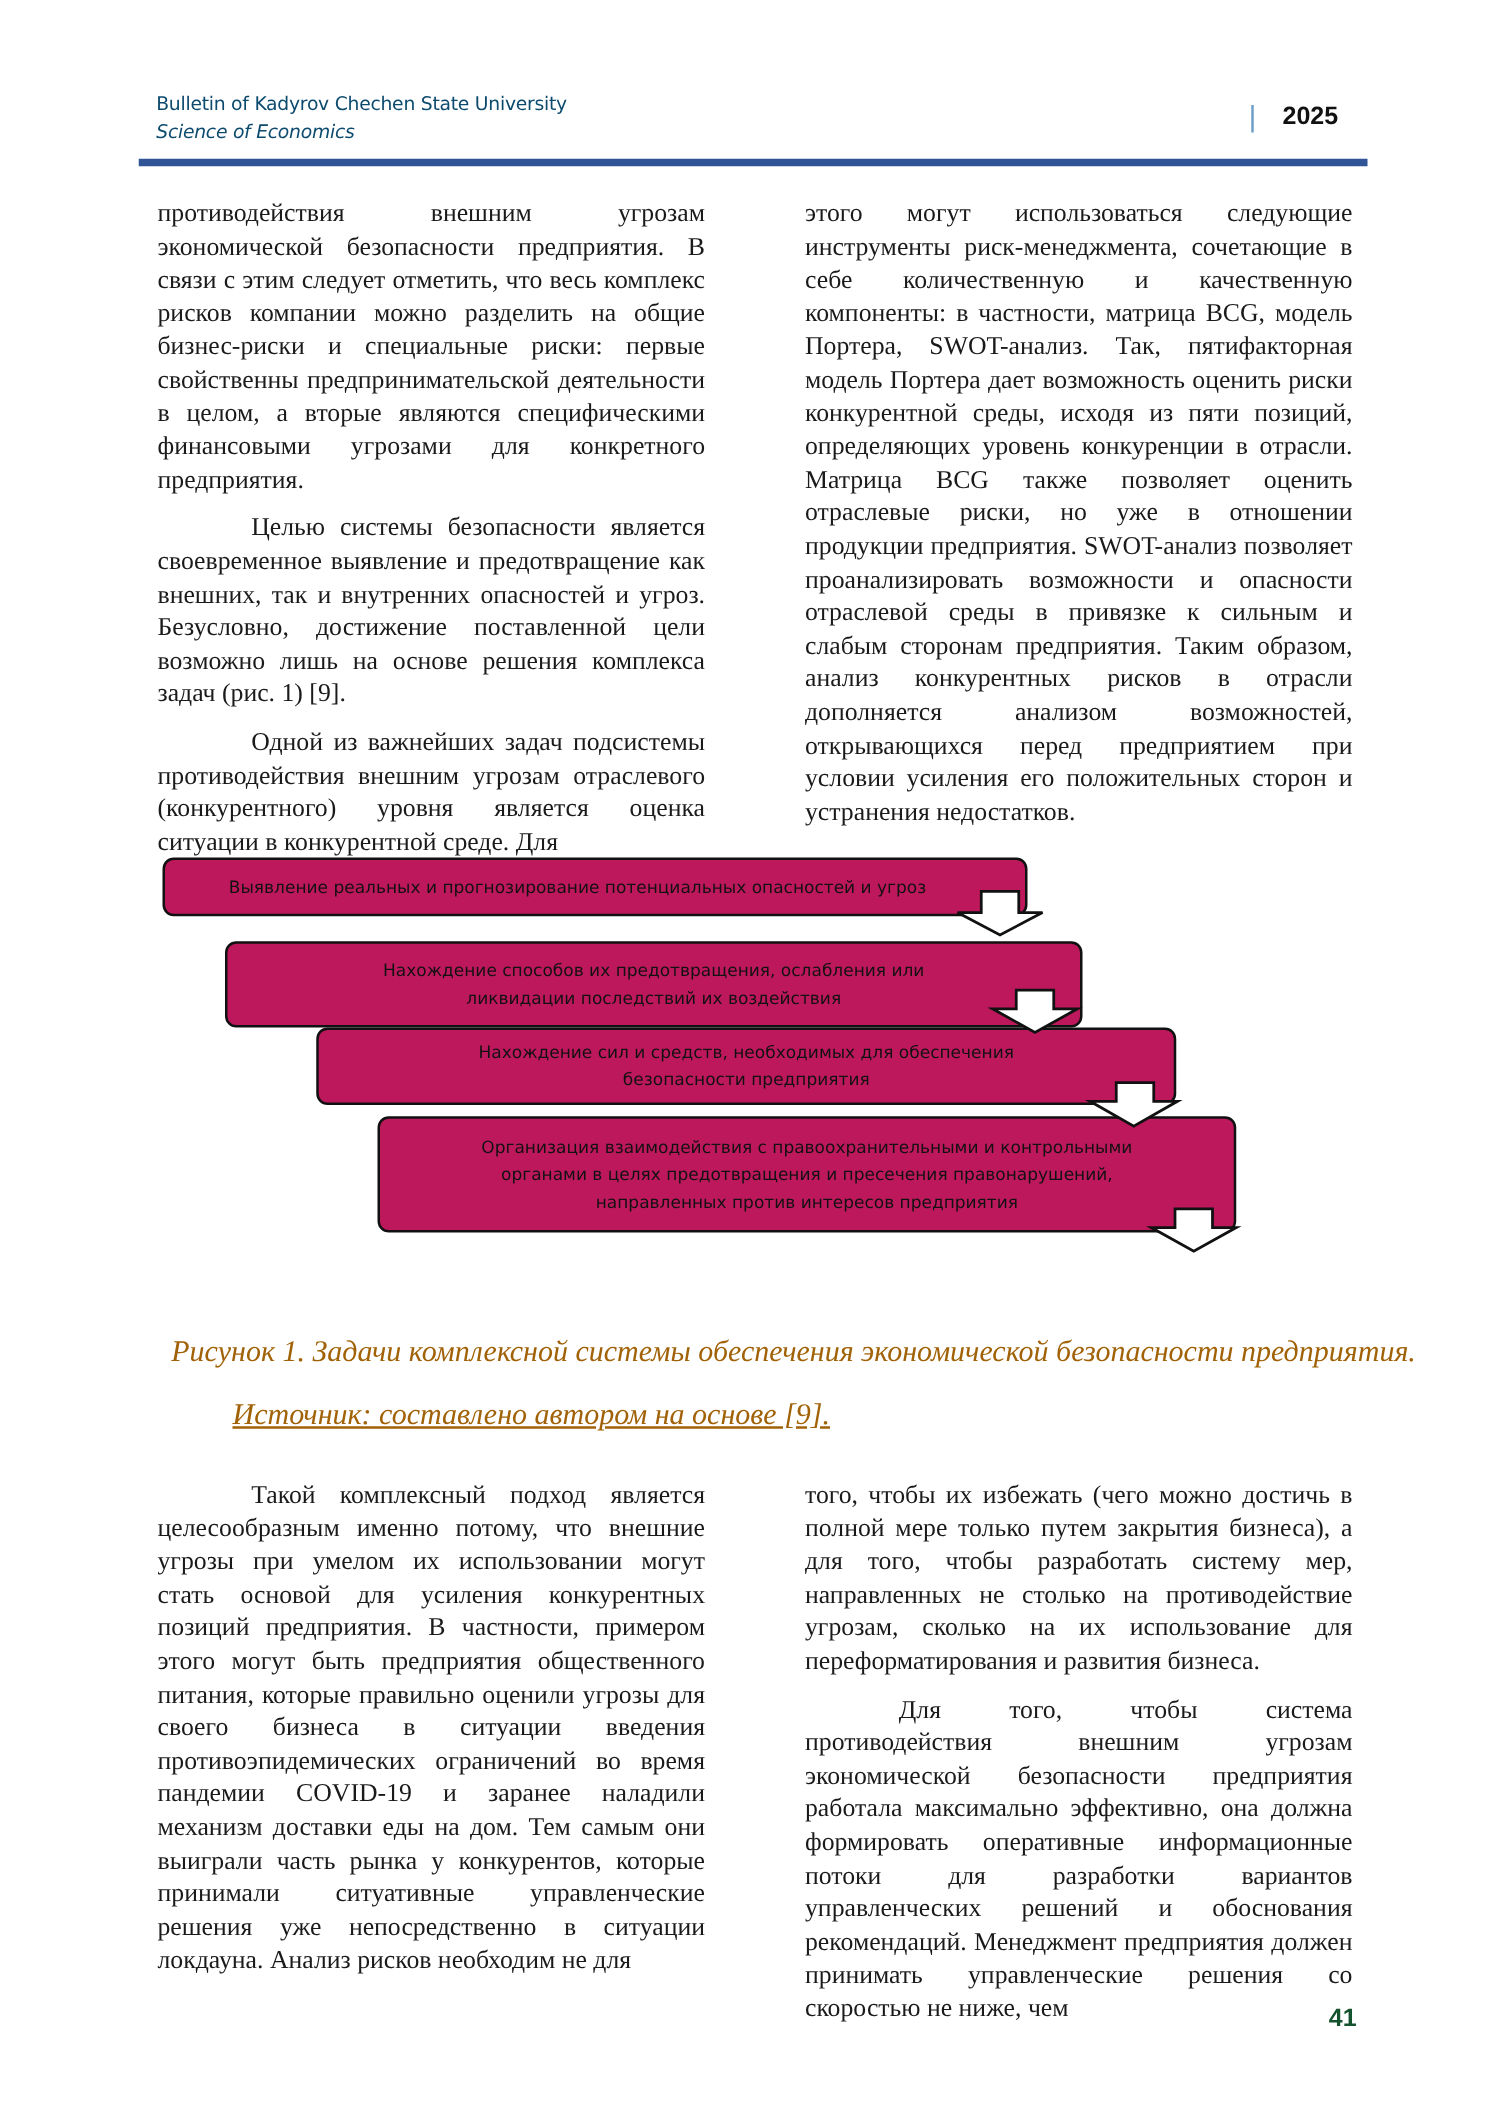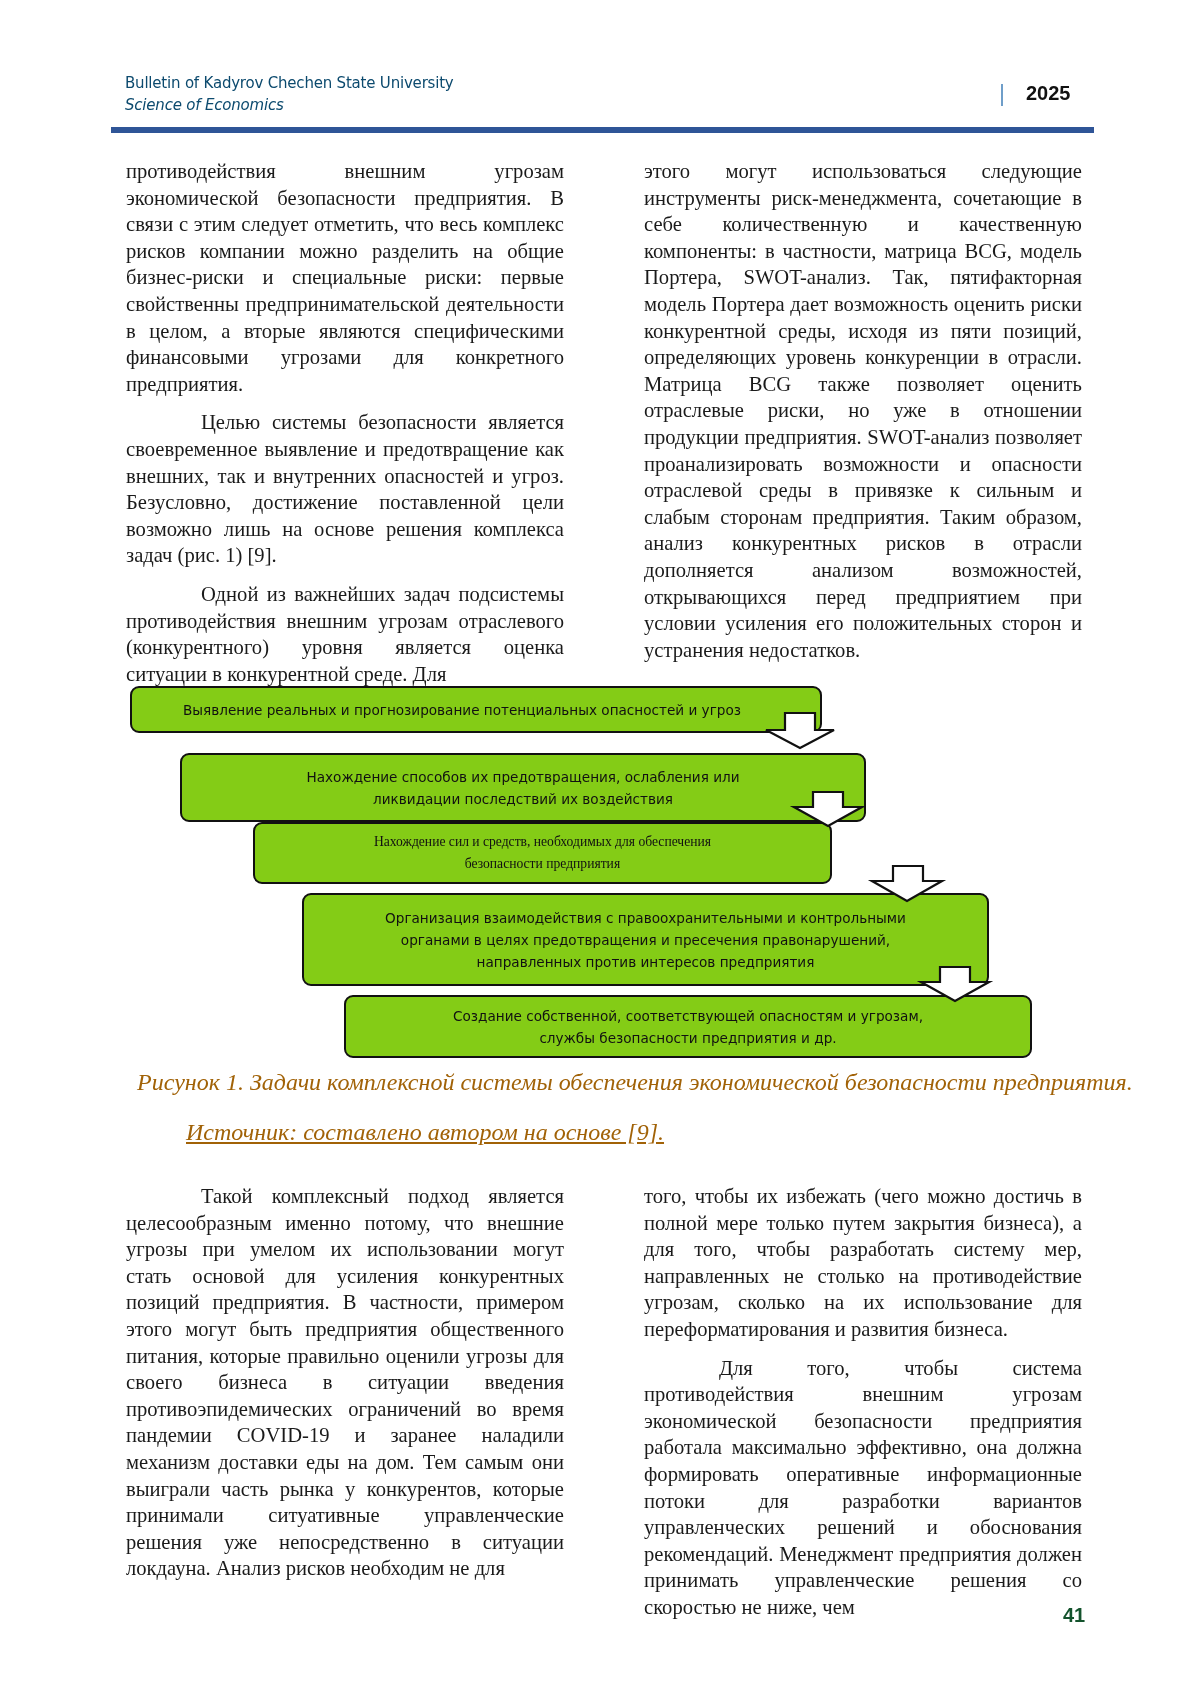--- a/index.html
+++ b/index.html
@@ -11,25 +11,25 @@
   .year { position: absolute; left: 1026px; top: 82px; font-family: "Liberation Sans", sans-serif; font-weight: bold; font-size: 20px; color: #111; }
   .header-bar { position: absolute; left: 111px; top: 127px; width: 983px; height: 6px; background: #2f5597; }
   .col { position: absolute; width: 462px; font-family: "Liberation Serif", serif; font-size: 20.6px; line-height: 26.6px; color: #1a1a1a; text-align: justify; }
   .col p { margin: 12px; }
   .col .indent { text-indent: 75px; }
   .col-left-top { left: 114px; top: 146px; }
   .col-right-top { left: 632px; top: 146px; }
   .col-left-bot { left: 114px; top: 1171px; }
   .col-right-bot { left: 632px; top: 1171px; }
   .figure { position: absolute; left: 0; top: 0; width: 1200px; height: 1100px; pointer-events: none; }
-  .box { position: absolute; border: 2.2px solid #111; border-radius: 9px; background: #84cc16; display: flex; align-items: center; justify-content: center; text-align: center; font-family: "DejaVu Sans", sans-serif; font-size: 13.6px; line-height: 22px; color: #111; box-sizing: border-box; padding: 0 32px; }
+  .box { position: absolute; border: 2.2px solid #111; border-radius: 9px; background: #be185d; display: flex; align-items: center; justify-content: center; text-align: center; font-family: "DejaVu Sans", sans-serif; font-size: 13.6px; line-height: 22px; color: #111; box-sizing: border-box; padding: 0 32px; }
   .box span { display: block; }
   .b1 { left: 130px; top: 686px; width: 692px; height: 47px; padding-right: 60px; }
   .b2 { left: 180px; top: 741px; width: 686px; height: 69px; margin-top: 12px; }
-  .b3 { left: 253px; top: 822px; width: 579px; height: 62px; font-family: Liberation Serif, serif; }
+  .b3 { left: 253px; top: 822px; width: 688px; height: 62px; }
   .b4 { left: 302px; top: 893px; width: 687px; height: 93px; }
   .b5 { left: 344px; top: 995px; width: 688px; height: 63px; }
   svg.arrows { position: absolute; left: 0; top: 0; width: 1200px; height: 1100px; }
   .caption { position: absolute; font-family: "Liberation Serif", serif; font-style: italic; font-size: 24px; color: #a16207; }
   .cap1 { left: 137px; top: 1069px; }
   .cap2 { left: 186px; top: 1119px; text-decoration: underline; }
   .page-num { position: absolute; left: 1063px; top: 1604px; font-family: "Liberation Sans", sans-serif; font-weight: bold; font-size: 20px; color: #14532d; }
 </style>
 </head>
 <body>
@@ -72,26 +72,20 @@
       <span>безопасности предприятия</span>
     </div>
   </div>
   <div class="box b4">
     <div>
       <span>Организация взаимодействия с правоохранительными и контрольными</span>
       <span>органами в целях предотвращения и пресечения правонарушений,</span>
       <span>направленных против интересов предприятия</span>
     </div>
   </div>
-  <div class="box b5">
-    <div>
-      <span>Создание собственной, соответствующей опасностям и угрозам,</span>
-      <span>службы безопасности предприятия и др.</span>
-    </div>
-  </div>
   <svg class="arrows" viewBox="0 0 1200 1100">
     <g fill="#ffffff" stroke="#111" stroke-width="2.2" stroke-linejoin="miter">
       <polygon points="785,713 815,713 815,730 834,730 800,748 766,730 785,730"></polygon>
       <polygon points="813,792 843,792 843,807 862,807 828,826 794,807 813,807"></polygon>
       <polygon points="893,866 923,866 923,881 942,881 907,901 872,881 893,881"></polygon>
       <polygon points="940,967 970,967 970,982 989,982 955,1001 921,982 940,982"></polygon>
     </g>
   </svg>
 </div>
 

